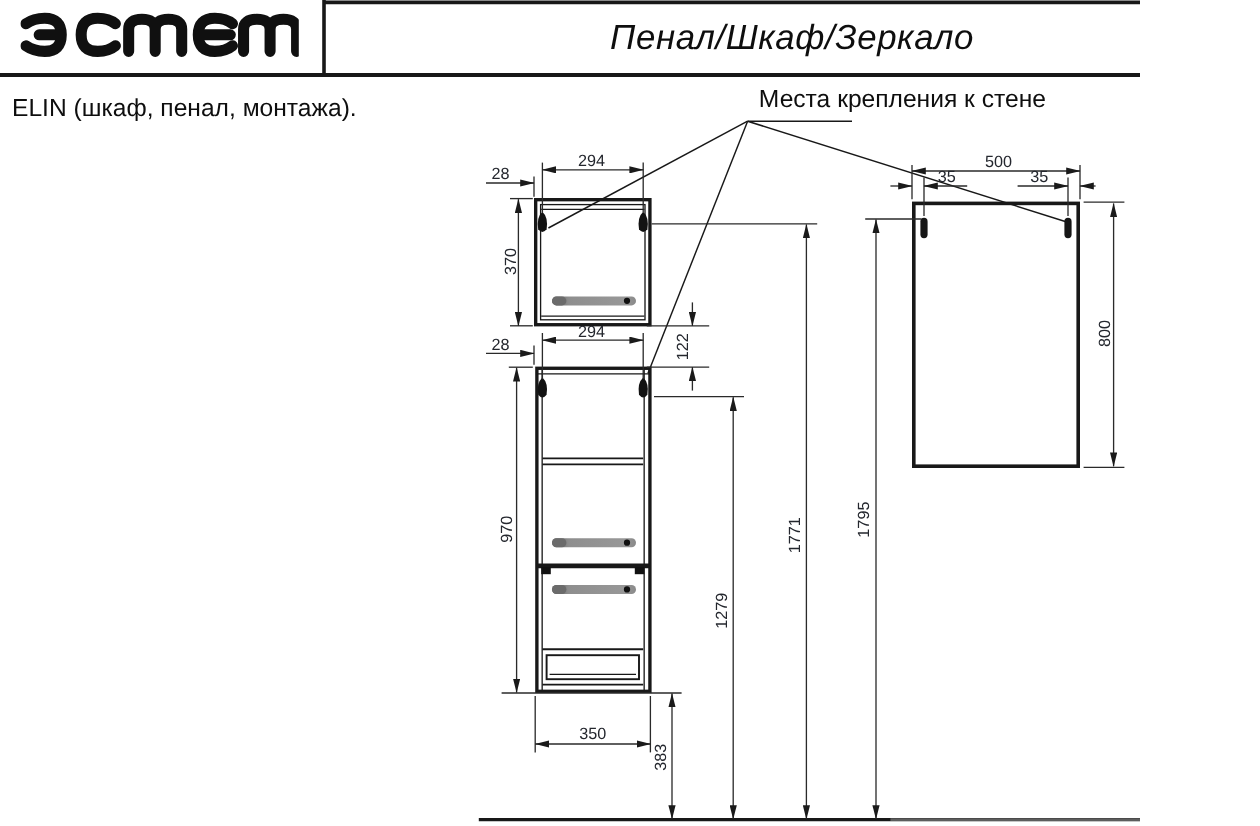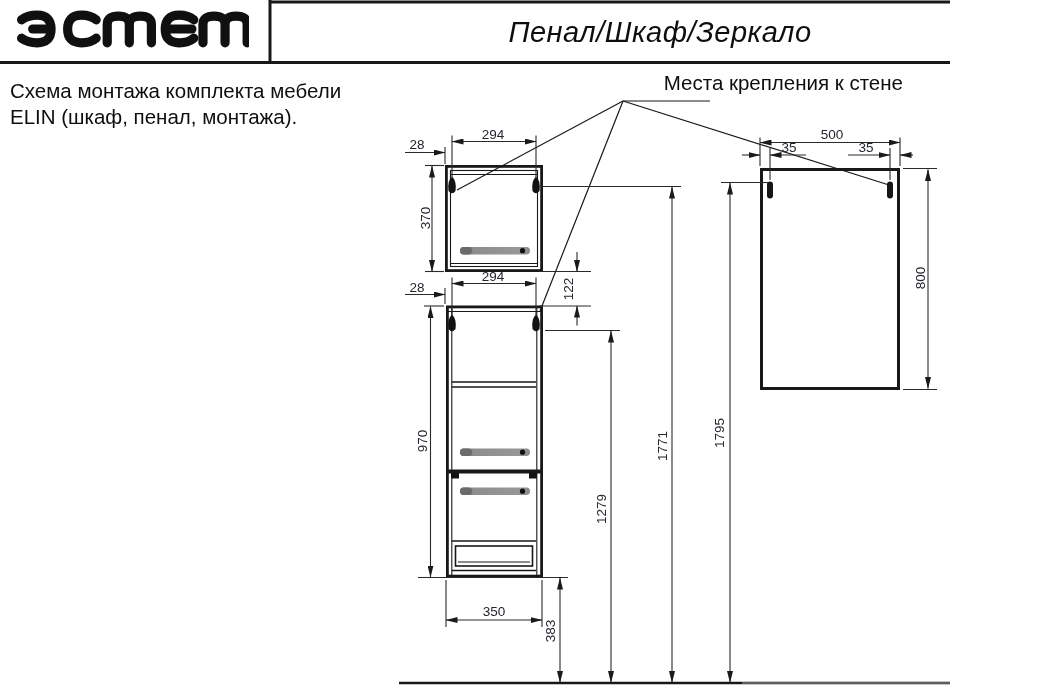--- a/index.html
+++ b/index.html
@@ -2,21 +2,21 @@
 <html><head>
 <meta charset="utf-8">
 <style>
   html,body{margin:0;padding:0;background:#fff;}
   .page{position:relative;width:950px;height:688px;background:#fff;overflow:hidden;
         font-family:"Liberation Sans",sans-serif;color:#111;}
   .abs{position:absolute;}
   .title{left:270px;top:16px;width:780px;text-align:center;
          font-size:29px;font-style:italic;color:#0e0e0e;letter-spacing:0.5px;}
   .desc{left:10px;top:78px;font-size:20.5px;line-height:25.5px;color:#0e0e0e;}
-  .mount-label{left:601px;top:71px;width:302px;text-align:right;font-size:20.5px;color:#0e0e0e;}
+  .mount-label{left:601px;top:71px;width:302px;text-align:center;font-size:20.5px;color:#0e0e0e;}
   svg text{font-family:"Liberation Sans",sans-serif;font-size:13.5px;fill:#24272e;}
   svg .ln{stroke:#181818;fill:none;}
   svg .thin{stroke-width:1.1;}
   svg .med{stroke-width:1.6;}
   svg .thick{stroke-width:2.8;}
   svg .dim{stroke:#2a2a2a;stroke-width:1.1;fill:none;}
 </style>
 </head>
 <body>
 
@@ -29,21 +29,20 @@
       <path d="M86,10 Q80,5 70,5 Q55,5 55,20 Q55,35 70,35 Q80,35 86,30"></path>
       <path d="M98,35 V15 Q98,6 110,6 Q122,6 122,15 V35 M122,15 Q122,6 134,6 Q146,6 146,15 V35"></path>
       <path d="M192,10 Q186,5 176,5 Q161,5 161,20 Q161,35 176,35 Q186,35 192,30"></path>
       <path d="M163,20 L190,20"></path>
       <path d="M204,35 V15 Q204,6 216,6 Q228,6 228,15 V35 M228,15 Q228,6 240,6 Q252,6 252,15 V35" transform="translate(-2,0)"></path>
     </g>
   </svg>
 
   <div class="abs title">Пенал/Шкаф/Зеркало</div>
   <div class="abs desc">
-    <div>Схема монтажа комплекта мебели</div>
     <div>ELIN (шкаф, пенал, монтажа).</div>
   </div>
   <div class="abs mount-label">Места крепления к стене</div>
 
   <svg class="abs" style="left:0;top:0" width="1050" height="688" viewBox="0 0 1050 688">
     <defs>
       <marker id="arr" viewBox="0 0 12 6" refX="11.5" refY="3" markerWidth="12" markerHeight="6" orient="auto-start-reverse" markerUnits="userSpaceOnUse">
         <path d="M0,0 L12,3 L0,6 Z" fill="#1a1a1a"></path>
       </marker>
       <linearGradient id="hgrad" x1="0" y1="0" x2="1" y2="0">

